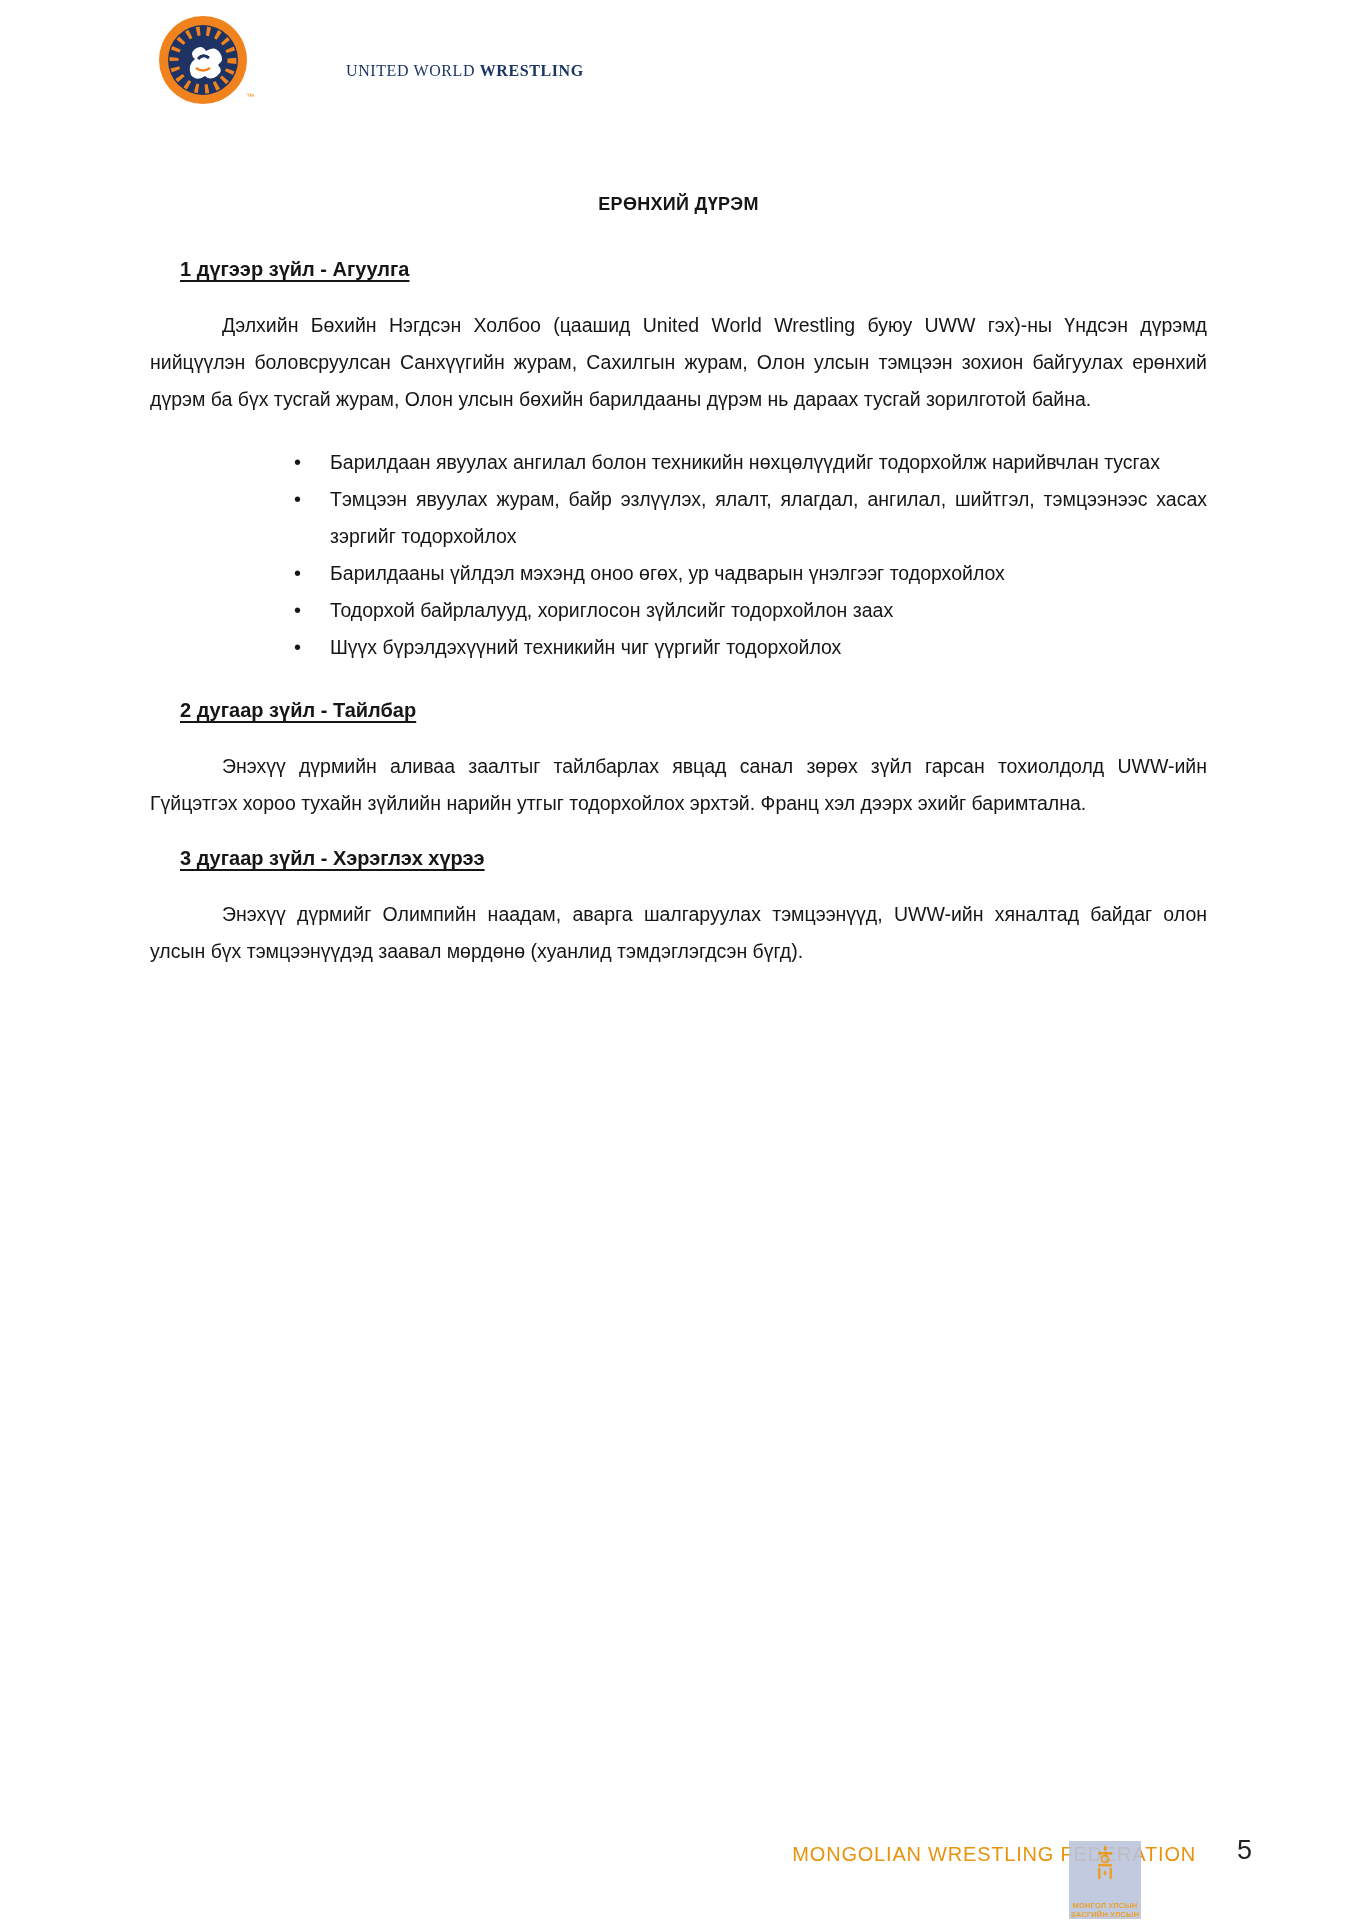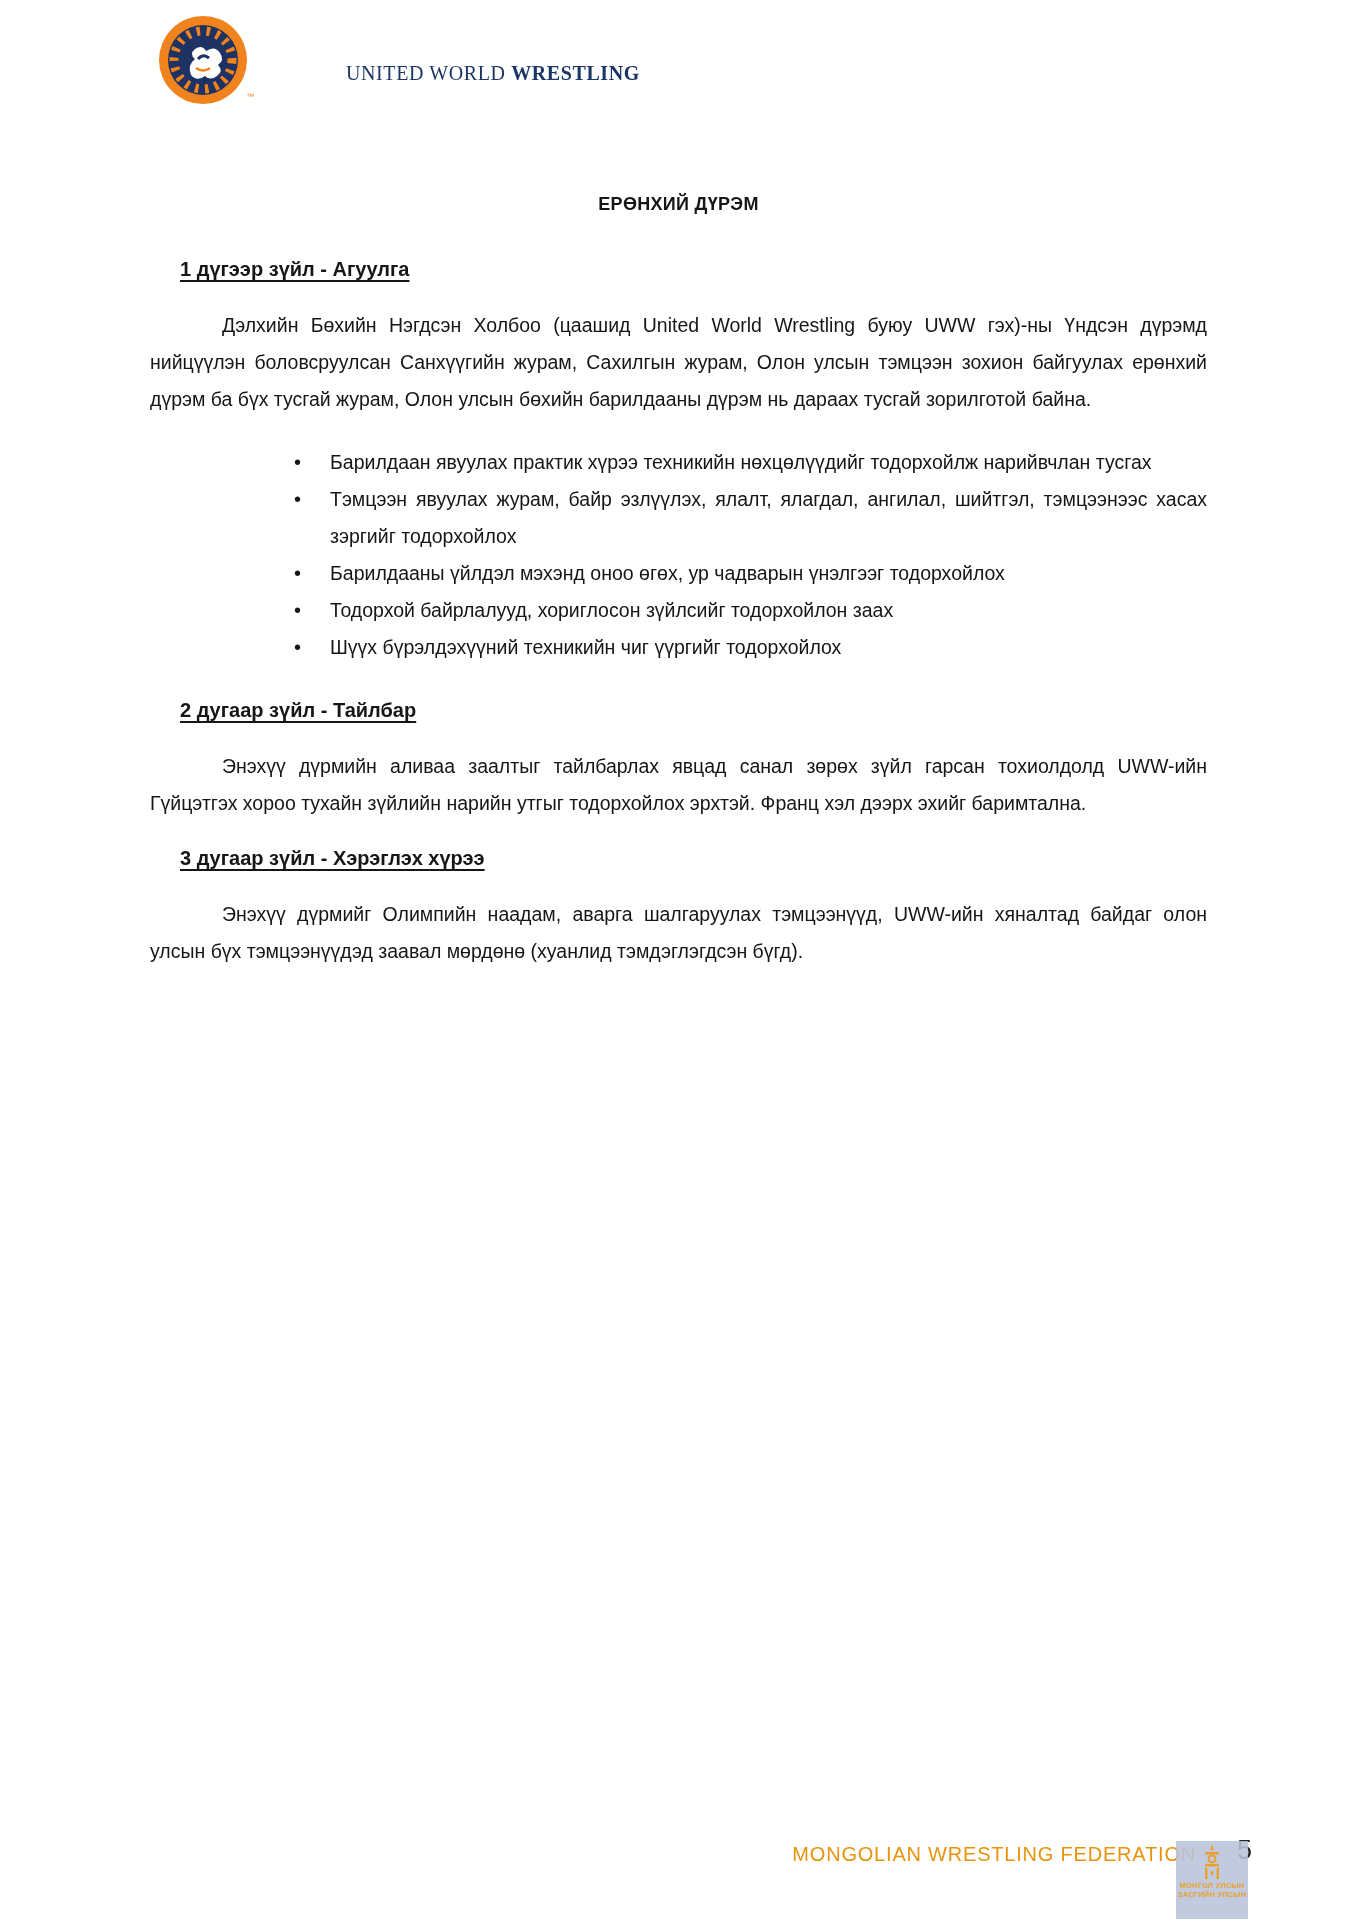--- a/index.html
+++ b/index.html
@@ -14,21 +14,21 @@
   }
   .content { position:absolute; left:150px; top:0; width:1057px; }
 
   
   .header { position:relative; height:120px; }
   .logo { position:absolute; left:8px; top:15px; width:90px; height:90px; }
   .logo-tm { position:absolute; left:96px; top:92px; font-size:8px; color:#f0831e; }
   .wordmark {
     position:absolute; left:196px; top:62px;
     font-family:"Liberation Serif", serif;
-    font-size:20px; color:#1b3665; letter-spacing:0.6px; white-space:nowrap;
+    font-size:16px; color:#1b3665; letter-spacing:0.6px; white-space:nowrap;
   }
   .wordmark .bold { font-weight:bold; }
 
   
   .doc-title {
     margin:70px 0 0; text-align:center;
     font-size:18px; font-weight:bold; line-height:28px;
     text-decoration-thickness:2px; text-underline-offset:4px;
     letter-spacing:0.3px;
   }
@@ -62,24 +62,24 @@
   
   .footer-federation {
     position:absolute; right:161px; top:1843px;
     color:#e8930c; font-size:20px; letter-spacing:0.8px; white-space:nowrap;
   }
   .page-number {
     position:absolute; right:105px; top:1835px;
     color:#222; font-size:27px;
   }
   .gov-badge {
-    position:absolute; left:1176px; top:1841px;
+    position:absolute; left:1069px; top:1841px;
     width:72px; height:78px;
     background:#b9c3dc; opacity:0.87;
-    display:flex; flex-direction:column; align-items:center; justify-content:flex-start;
+    display:flex; flex-direction:column; align-items:center; justify-content:space-between;
     z-index:2;
   }
   .gov-badge svg { margin-top:4px; }
   .badge-text {
     margin-top:2px; text-align:center;
     font-size:7.5px; font-weight:bold; line-height:9px;
     color:#e8930c; letter-spacing:0.2px;
   }
 </style>
 </head>
@@ -104,21 +104,21 @@
       <span class="logo-tm">™</span>
       <div class="wordmark"><span>UNITED WORLD </span><span class="bold">WRESTLING</span></div>
     </div>
 
     <div class="doc-title">ЕРӨНХИЙ ДҮРЭМ</div>
 
     <div class="sec-heading">1 дүгээр зүйл - Агуулга</div>
     <p class="para">Дэлхийн Бөхийн Нэгдсэн Холбоо (цаашид United World Wrestling буюу UWW гэх)-ны Үндсэн дүрэмд нийцүүлэн боловсруулсан Санхүүгийн журам, Сахилгын журам, Олон улсын тэмцээн зохион байгуулах ерөнхий дүрэм ба бүх тусгай журам, Олон улсын бөхийн барилдааны дүрэм нь дараах тусгай зорилготой байна.</p>
 
     <ul class="bullets">
-      <li>Барилдаан явуулах практик хүрээ техникийн нөхцөлүүдийг тодорхойлж нарийвчлан тусгах</li>
+      <li>Барилдаан явуулах ангилал болон техникийн нөхцөлүүдийг тодорхойлж нарийвчлан тусгах</li>
       <li>Тэмцээн явуулах журам, байр эзлүүлэх, ялалт, ялагдал, ангилал, шийтгэл, тэмцээнээс хасах зэргийг тодорхойлох</li>
       <li>Барилдааны үйлдэл мэхэнд оноо өгөх, ур чадварын үнэлгээг тодорхойлох</li>
       <li>Тодорхой байрлалууд, хориглосон зүйлсийг тодорхойлон заах</li>
       <li>Шүүх бүрэлдэхүүний техникийн чиг үүргийг тодорхойлох</li>
     </ul>
 
 
     <div class="sec-heading" style="margin-top:30px;">2 дугаар зүйл - Тайлбар</div>
     <p class="para">Энэхүү дүрмийн аливаа заалтыг тайлбарлах явцад санал зөрөх зүйл гарсан тохиолдолд UWW-ийн Гүйцэтгэх хороо тухайн зүйлийн нарийн утгыг тодорхойлох эрхтэй. Франц хэл дээрх эхийг баримтална.</p>
 

